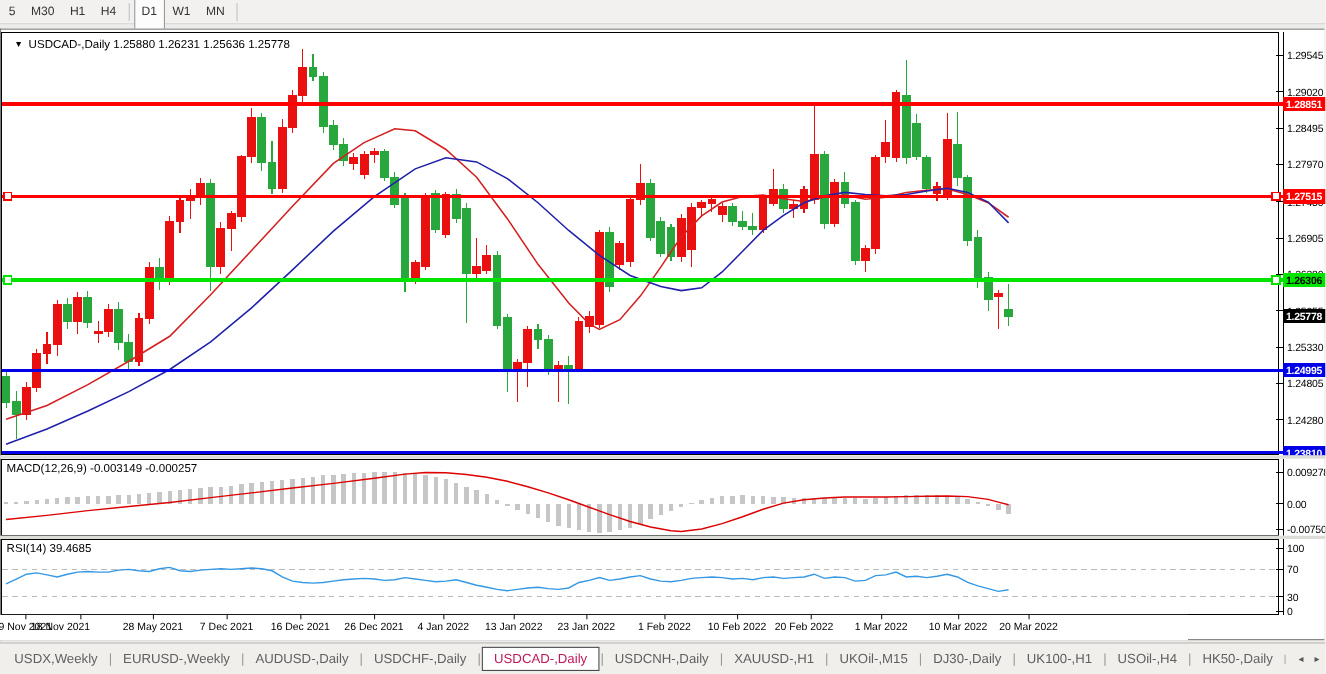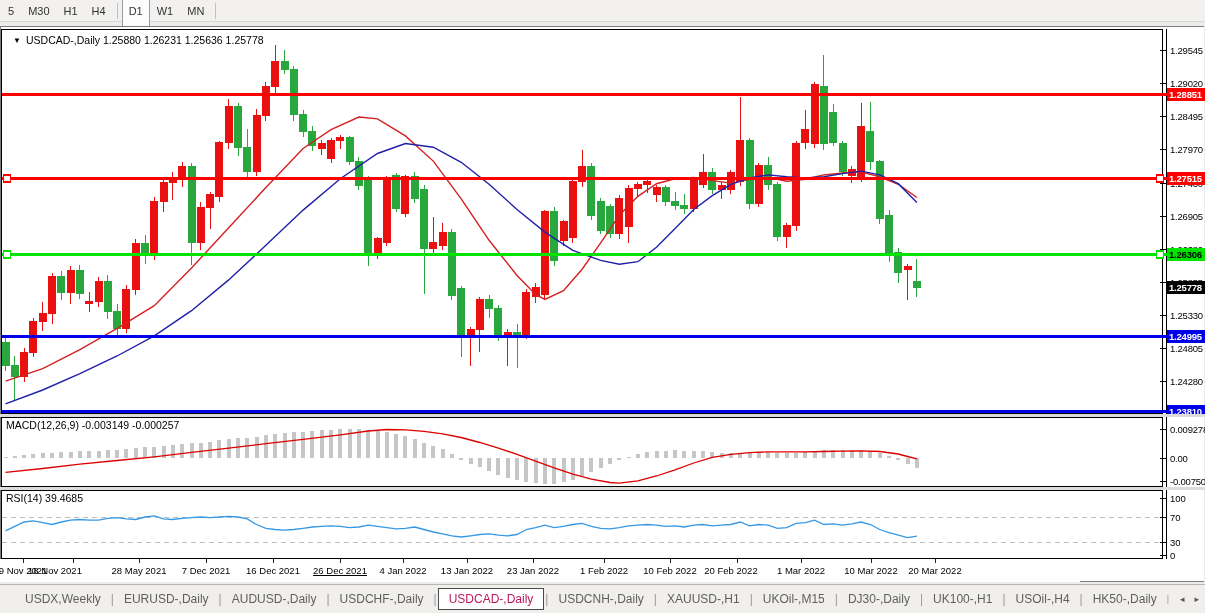--- a/index.html
+++ b/index.html
@@ -19,21 +19,21 @@
   #macd-svg{top:417px}
   #rsi-svg{top:490px}
   .splitter{position:absolute;left:0;width:1205px;height:3px;background:#dedcd8}
   #split1{top:414px}#split2{top:487px}
   
   .dates{position:absolute;left:0;top:559px;width:1080px;height:23px;background:#fff}
   .date-label{position:absolute;top:6px;transform:translateX(-50%);font-size:9.5px;color:#000;white-space:nowrap}
   .date-tick{position:absolute;top:0;width:1px;height:4px;background:#222}
   
   .tabbar{position:absolute;left:0;top:584px;width:1205px;height:29px;background:#f0efec;
-          border-top:1px solid #b9b7b3;display:flex;align-items:center;padding:0 16px;box-sizing:border-box;font-size:12px}
+          border-top:1px solid #b9b7b3;display:flex;align-items:center;padding:0 4px;box-sizing:border-box;font-size:12px}
   .tab{color:#5f5f5f;padding:3px 9px;white-space:nowrap;cursor:default}
   .tab.active{background:#fff;border:1px solid #4a4a4a;color:#be185d;padding:3px 10px}
   .tab-sep{color:#9b9998;padding:0 1px}
   .tab-arrows{margin-left:auto;display:flex;align-items:center;gap:10px;color:#555;font-size:9px;padding-right:6px}
   .tab-arrows span{cursor:default}
 </style>
 </head>
 <body>
 
 <div class="toolbar">
@@ -436,21 +436,21 @@
     <span class="date-label" style="left: 23px;">9 Nov 2021</span>
     <div class="date-tick" style="left: 73px;"></div>
     <span class="date-label" style="left: 55px; text-align: right;">18 Nov 2021</span>
     <div class="date-tick" style="left: 139px;"></div>
     <span class="date-label" style="left: 139px;">28 May 2021</span>
     <div class="date-tick" style="left: 206px;"></div>
     <span class="date-label" style="left: 206px;">7 Dec 2021</span>
     <div class="date-tick" style="left: 273px;"></div>
     <span class="date-label" style="left: 273px;">16 Dec 2021</span>
     <div class="date-tick" style="left: 340px;"></div>
-    <span class="date-label" style="left: 340px; text-decoration: underline;">26 Dec 2021</span>
+    <span class="date-label" style="left: 340px;">26 Dec 2021</span>
     <div class="date-tick" style="left: 403px;"></div>
     <span class="date-label" style="left: 403px;">4 Jan 2022</span>
     <div class="date-tick" style="left: 467px;"></div>
     <span class="date-label" style="left: 467px;">13 Jan 2022</span>
     <div class="date-tick" style="left: 533px;"></div>
     <span class="date-label" style="left: 533px; text-align: right;">23 Jan 2022</span>
     <div class="date-tick" style="left: 604px;"></div>
     <span class="date-label" style="left: 604px;">1 Feb 2022</span>
     <div class="date-tick" style="left: 670px;"></div>
     <span class="date-label" style="left: 670px;">10 Feb 2022</span>
@@ -460,21 +460,21 @@
     <span class="date-label" style="left: 801px;">1 Mar 2022</span>
     <div class="date-tick" style="left: 871px;"></div>
     <span class="date-label" style="left: 871px;">10 Mar 2022</span>
     <div class="date-tick" style="left: 935px;"></div>
     <span class="date-label" style="left: 935px;">20 Mar 2022</span>
   </div>
 
 <div class="tabbar">
     <span class="tab">USDX,Weekly</span>
     <span class="tab-sep">|</span>
-    <span class="tab">EURUSD-,Daily</span>
+    <span class="tab">EURUSD-,Weekly</span>
     <span class="tab-sep">|</span>
     <span class="tab">AUDUSD-,Daily</span>
     <span class="tab-sep">|</span>
     <span class="tab">USDCHF-,Daily</span>
     <span class="tab-sep">|</span>
     <span class="tab active">USDCAD-,Daily</span>
     <span class="tab-sep">|</span>
     <span class="tab">USDCNH-,Daily</span>
     <span class="tab-sep">|</span>
     <span class="tab">XAUUSD-,H1</span>

